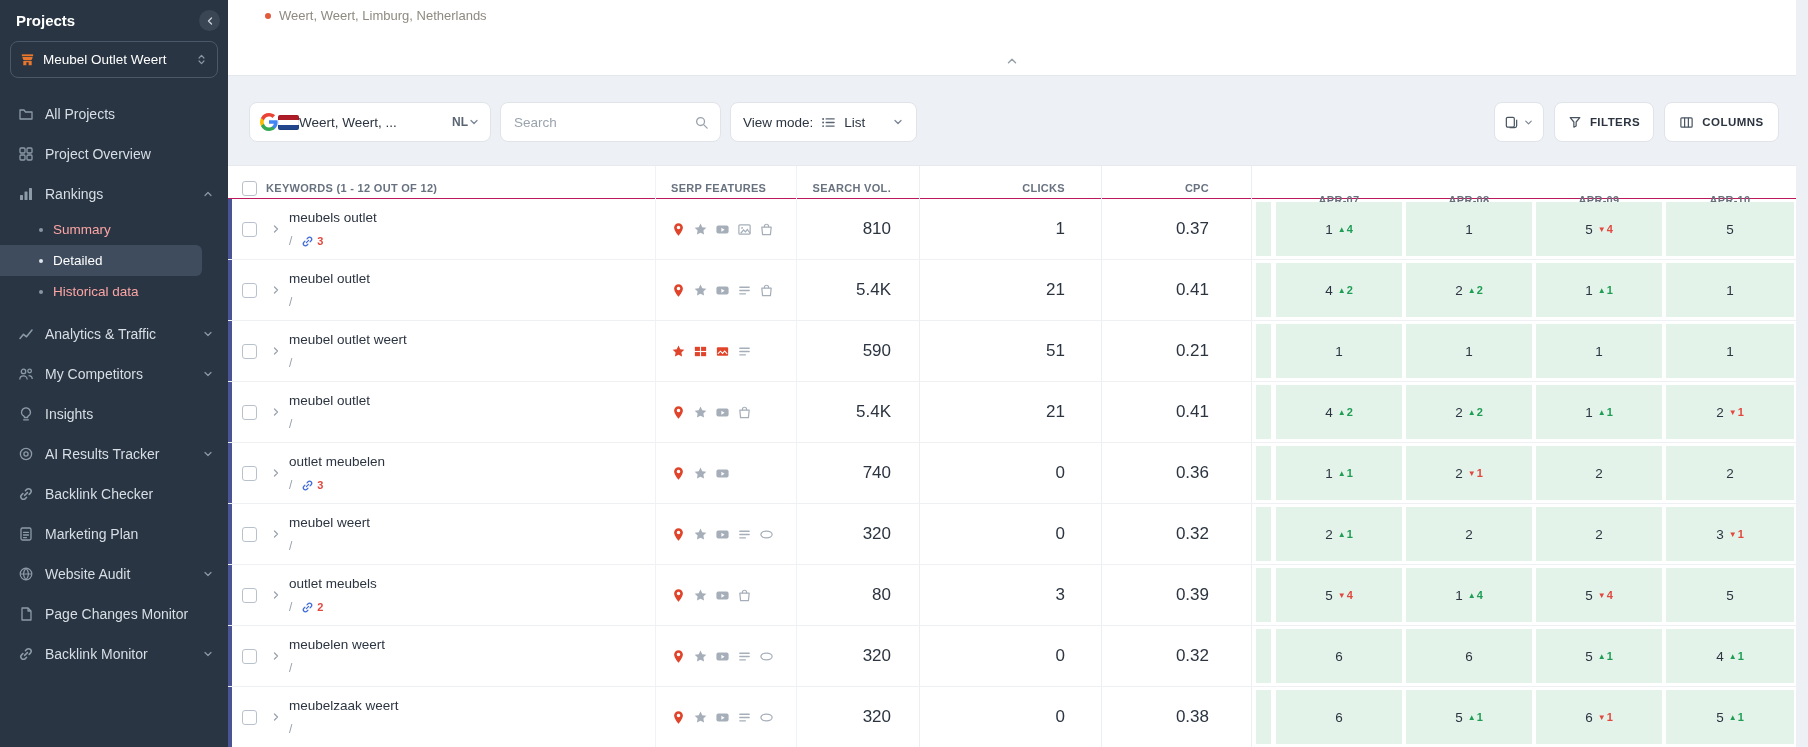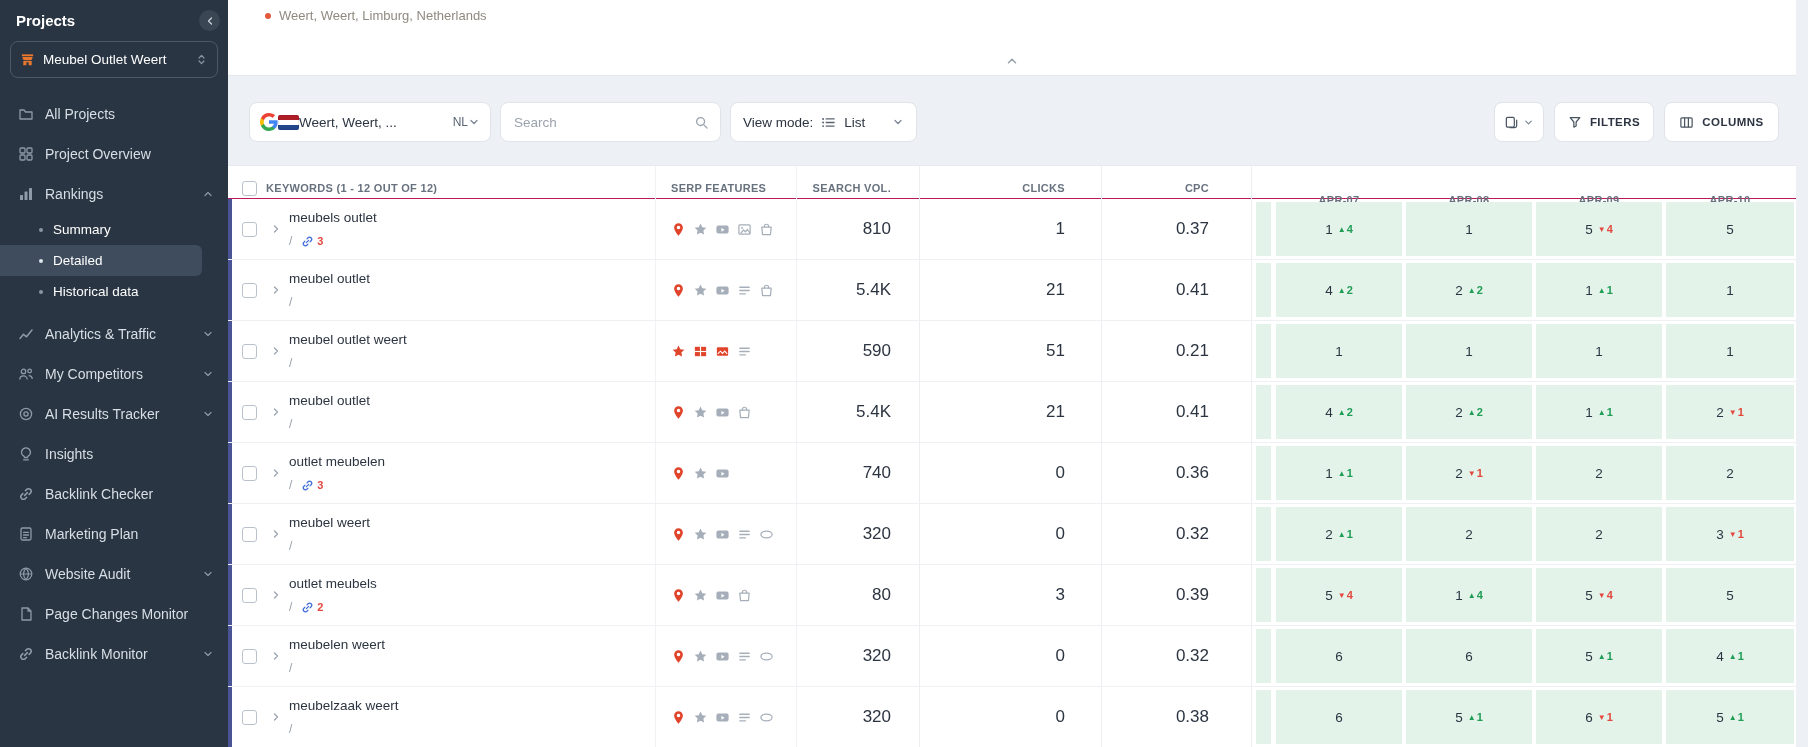--- a/index.html
+++ b/index.html
@@ -38,21 +38,21 @@
     height:40px; display:flex; align-items:center; gap:11px;
     padding:0 14px 0 18px; font-size:14px; color:#d7dee6; cursor:pointer; white-space:nowrap;
   }
   .nav-ico { color:#8d9aa8; display:flex; width:16px; justify-content:center; }
   .nav-label { flex:1; overflow:hidden; text-overflow:ellipsis; }
   .nav-chev { color:#8a95a3; display:flex; }
   .nav-sub { margin-bottom:7px; }
   .nav-sub-item {
     height:31px; margin-right:26px;
     display:flex; align-items:center; gap:10px; padding-left:39px;
-    font-size:13.5px; color:#ffffff; cursor:pointer; white-space:nowrap;
+    font-size:13.5px; color:#fca5a5; cursor:pointer; white-space:nowrap;
   }
   .nav-sub-item .sub-dot { width:4px; height:4px; border-radius:50%; background:#8a95a3; flex:none; }
   .nav-sub-item.active { background:#3e4c5e; color:#fff; border-radius:0 6px 6px 0; }
   .nav-sub-item.active .sub-dot { background:#dfe5ec; }
 
   
   main.main { flex:1; position:relative; }
 
   .top-panel {
     width:1568px; height:76px; background:#fff;
@@ -70,21 +70,21 @@
     display:flex; justify-content:space-between; align-items:flex-start;
   }
   .tb-left { display:flex; gap:9px; }
   .tb-right { display:flex; gap:10px; }
   .tb-box {
     height:40px; background:#fff; border:1px solid #e0e4e9; border-radius:8px;
     display:flex; align-items:center; font-family:inherit; color:#2b3440;
   }
   .loc-select { width:242px; padding:0 10px; cursor:pointer; }
   .loc-label { font-size:13.5px; color:#2b3440; flex:1; text-align:left; white-space:nowrap; overflow:hidden; }
-  .nl-badge { font-size:12px; font-weight:400; color:#5a6472; }
+  .nl-badge { font-size:12px; font-weight:700; color:#5a6472; }
   .flag {
     width:21px; height:15px; border-radius:2px; flex:none;
     background:linear-gradient(to bottom, #AE1C28 0 33.3%, #ffffff 33.3% 66.6%, #21468B 66.6% 100%);
     box-shadow:inset 0 0 0 1px rgba(0,0,0,0.08);
   }
   .chev { color:#7b8694; display:flex; }
   .search-box { width:221px; padding:0 11px; gap:6px; }
   .search-box input { border:none; outline:none; flex:1; min-width:0; font-size:13.5px; font-family:inherit; color:#2b3440; background:transparent; }
   .search-box input::placeholder { color:#9aa3ad; }
   .s-ico { color:#9aa3ad; display:flex; }
@@ -262,43 +262,43 @@
         <span class="nav-label">My Competitors</span>
         <span class="nav-chev">
           <svg width="12" height="12" viewBox="0 0 16 16" aria-hidden="true">
             <path d="M4 6l4 4 4-4" stroke="currentColor" stroke-width="1.7" fill="none" stroke-linecap="round" stroke-linejoin="round"></path>
           </svg>
         </span>
       </div>
       <div class="nav-item">
         <span class="nav-ico">
           <svg width="16" height="16" viewBox="0 0 16 16" aria-hidden="true">
+            <g fill="none" stroke="currentColor" stroke-width="1.3" stroke-linecap="round">
+              <path d="M5.6 13.8h4.8"></path>
+              <path d="M8 1.8a4.4 4.4 0 0 1 2.4 8.1c-.6.4-.9.9-.9 1.6H6.5c0-.7-.3-1.2-.9-1.6A4.4 4.4 0 0 1 8 1.8z"></path>
+            </g>
+          </svg>
+        </span>
+        <span class="nav-label">Insights</span>
+      </div>
+      <div class="nav-item">
+        <span class="nav-ico">
+          <svg width="16" height="16" viewBox="0 0 16 16" aria-hidden="true">
             <g fill="none" stroke="currentColor" stroke-width="1.3">
               <circle cx="8" cy="8" r="5.6"></circle>
               <circle cx="8" cy="8" r="2.1"></circle>
             </g>
           </svg>
         </span>
         <span class="nav-label">AI Results Tracker</span>
         <span class="nav-chev">
           <svg width="12" height="12" viewBox="0 0 16 16" aria-hidden="true">
             <path d="M4 6l4 4 4-4" stroke="currentColor" stroke-width="1.7" fill="none" stroke-linecap="round" stroke-linejoin="round"></path>
           </svg>
         </span>
-      </div>
-      <div class="nav-item">
-        <span class="nav-ico">
-          <svg width="16" height="16" viewBox="0 0 16 16" aria-hidden="true">
-            <g fill="none" stroke="currentColor" stroke-width="1.3" stroke-linecap="round">
-              <path d="M5.6 13.8h4.8"></path>
-              <path d="M8 1.8a4.4 4.4 0 0 1 2.4 8.1c-.6.4-.9.9-.9 1.6H6.5c0-.7-.3-1.2-.9-1.6A4.4 4.4 0 0 1 8 1.8z"></path>
-            </g>
-          </svg>
-        </span>
-        <span class="nav-label">Insights</span>
       </div>
       <div class="nav-item">
         <span class="nav-ico">
           <svg width="16" height="16" viewBox="0 0 16 16" aria-hidden="true">
             <g fill="none" stroke="currentColor" stroke-width="1.5" stroke-linecap="round">
               <path d="M6.6 9.4l2.8-2.8"></path>
               <path d="M7.4 4.7l1.3-1.3a2.6 2.6 0 0 1 3.7 3.7l-1.3 1.3"></path>
               <path d="M8.6 11.3l-1.3 1.3a2.6 2.6 0 0 1-3.7-3.7l1.3-1.3"></path>
             </g>
           </svg>

